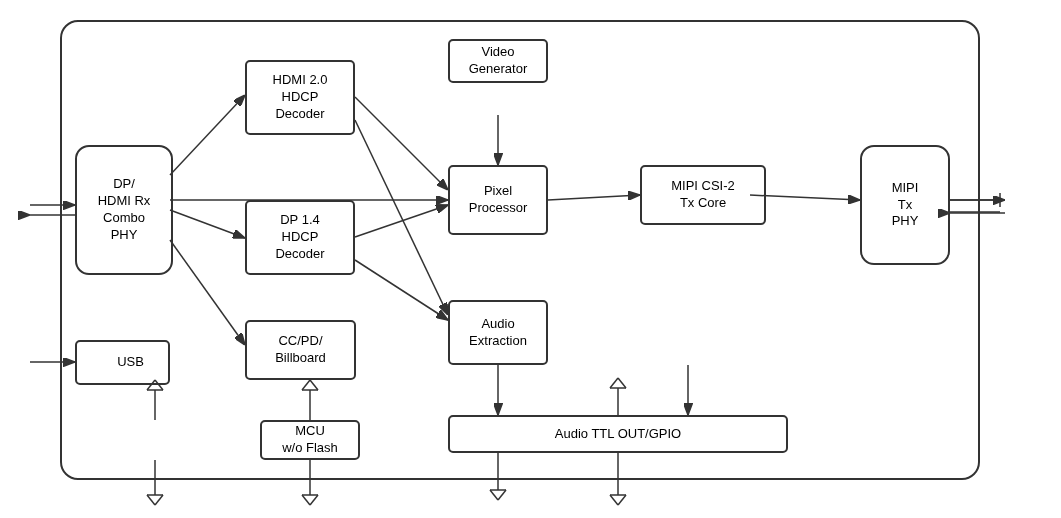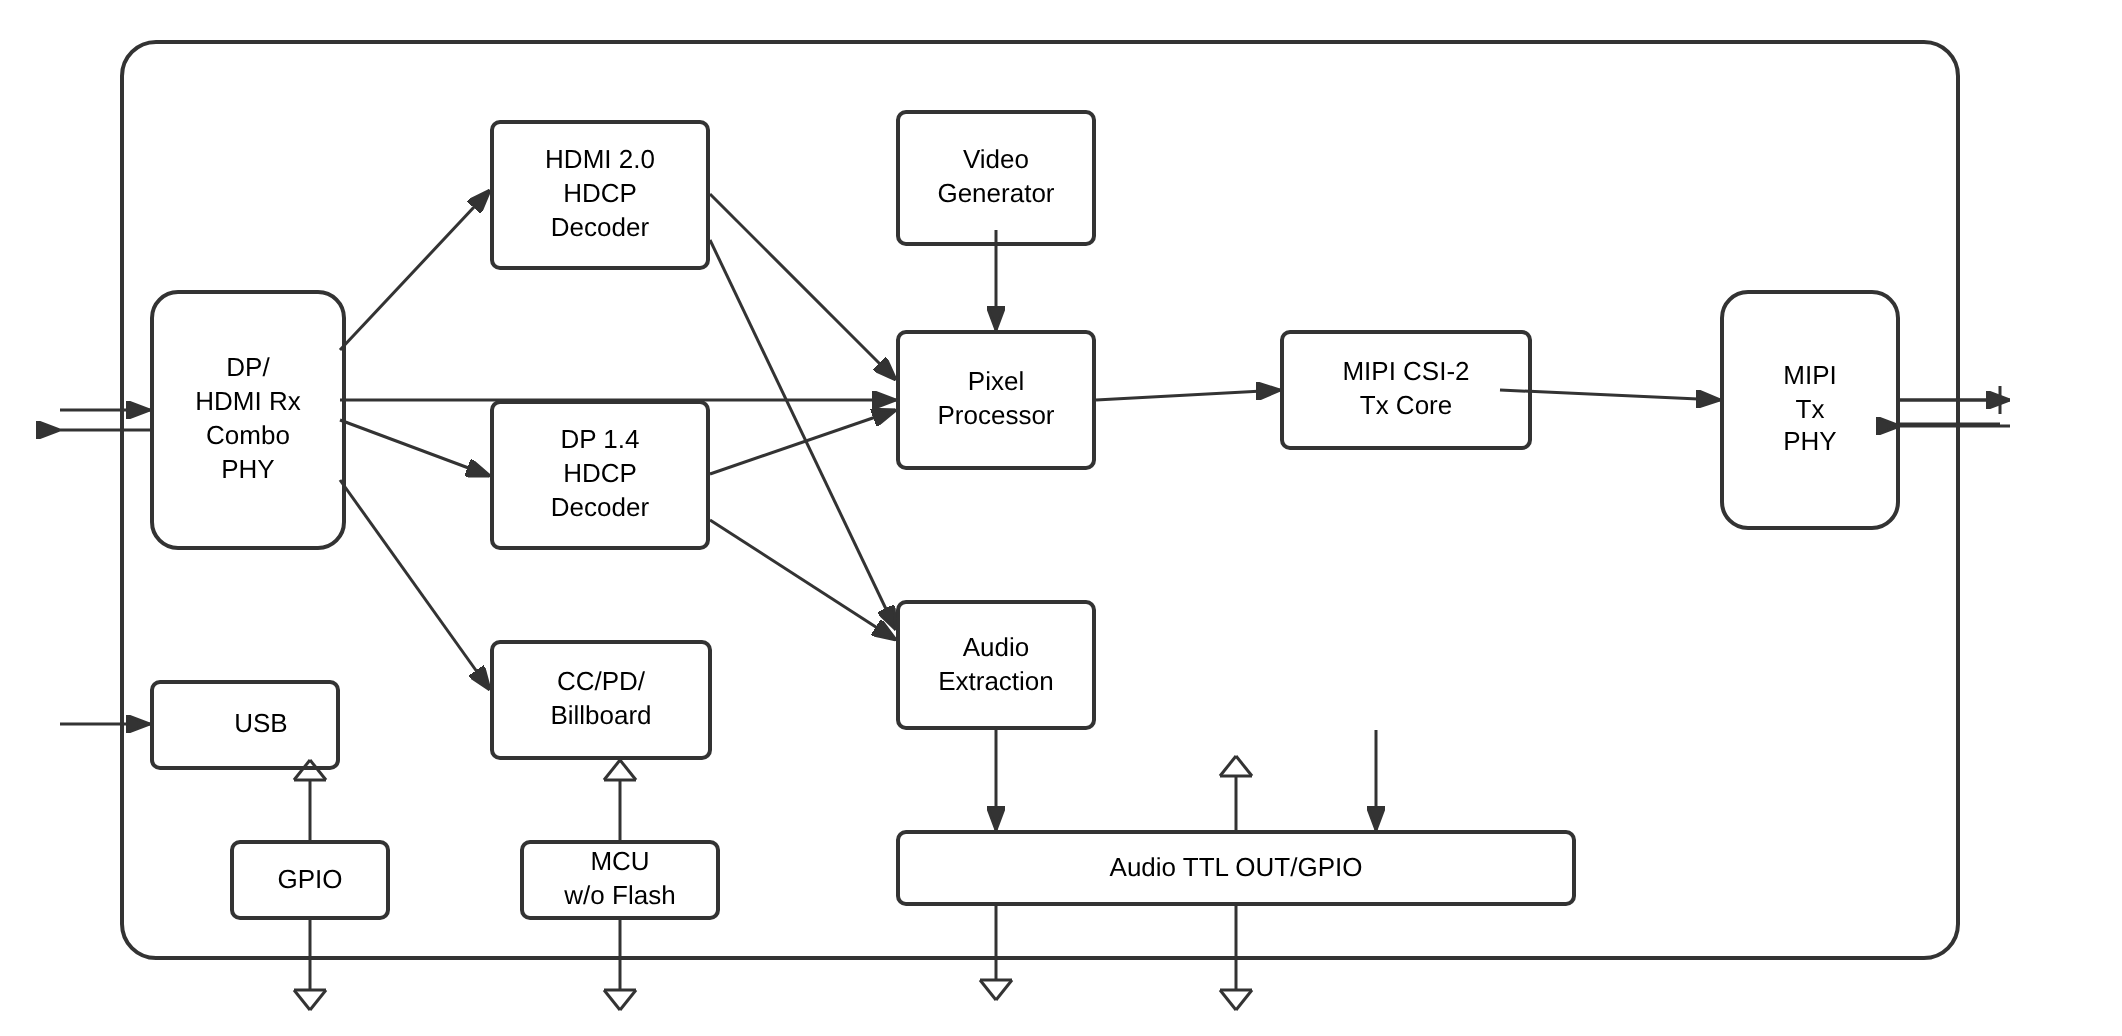--- a/index.html
+++ b/index.html
@@ -75,23 +75,20 @@
     <span style="white-space:pre-line;">DP/
 HDMI Rx
 Combo
 PHY</span>
   </div>
 
   <div class="block" style="left:75px; top:340px; width:95px; height:45px; font-size:13px;padding-left:16px;">
     <span>USB</span>
   </div>
 
-  <div class="block" style="left:115px; top:420px; width:80px; height:40px; font-size:13px;">
-    <span>GPIO</span>
-  </div>
 
   <div class="block" style="left:260px; top:420px; width:100px; height:40px; font-size:13px;">
     <span style="white-space:pre-line;">MCU
 w/o Flash</span>
   </div>
 
   <div class="block" style="left:245px; top:60px; width:110px; height:75px; font-size:13px;">
     <span style="white-space:pre-line;">HDMI 2.0
 HDCP
 Decoder</span>
@@ -101,21 +98,21 @@
     <span style="white-space:pre-line;">DP 1.4
 HDCP
 Decoder</span>
   </div>
 
   <div class="block" style="left:245px; top:320px; width:111px; height:60px; font-size:13px;justify-content:center;">
     <span style="white-space:pre-line;">CC/PD/
 Billboard</span>
   </div>
 
-  <div class="block" style="left:448px; top:55px; width:100px; height:68px; font-size:13px;">
+  <div class="block" style="left:448px; top:39px; width:100px; height:44px; font-size:13px;">
     <span style="white-space:pre-line;">Video
 Generator</span>
   </div>
 
   <div class="block" style="left:448px; top:165px; width:100px; height:70px; font-size:13px;">
     <span style="white-space:pre-line;">Pixel
 Processor</span>
   </div>
 
   <div class="block" style="left:448px; top:300px; width:100px; height:65px; font-size:13px;">

